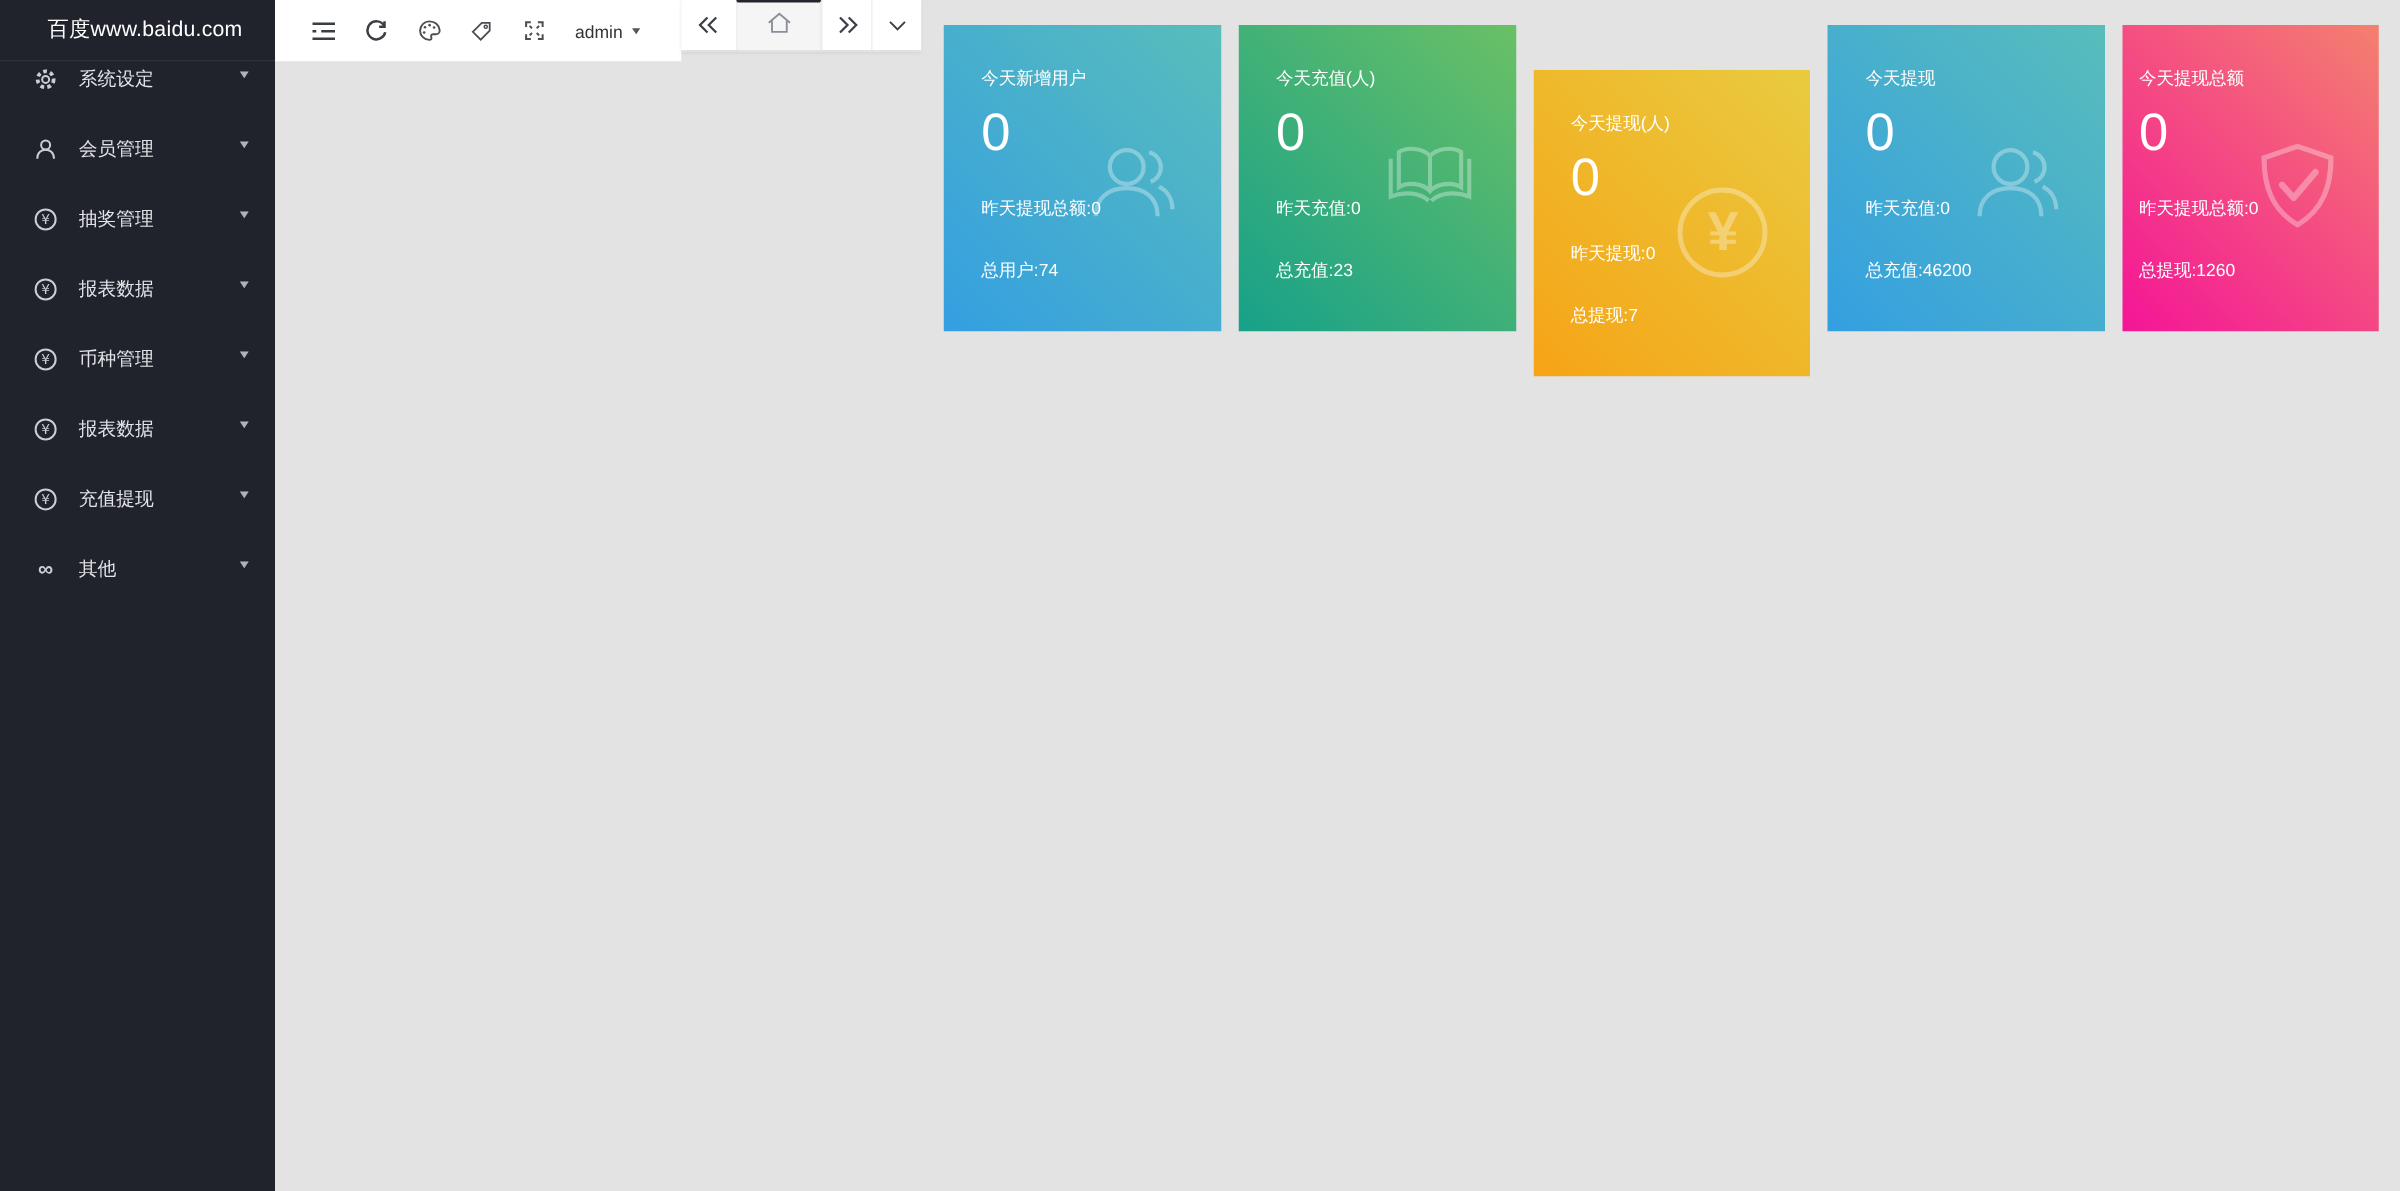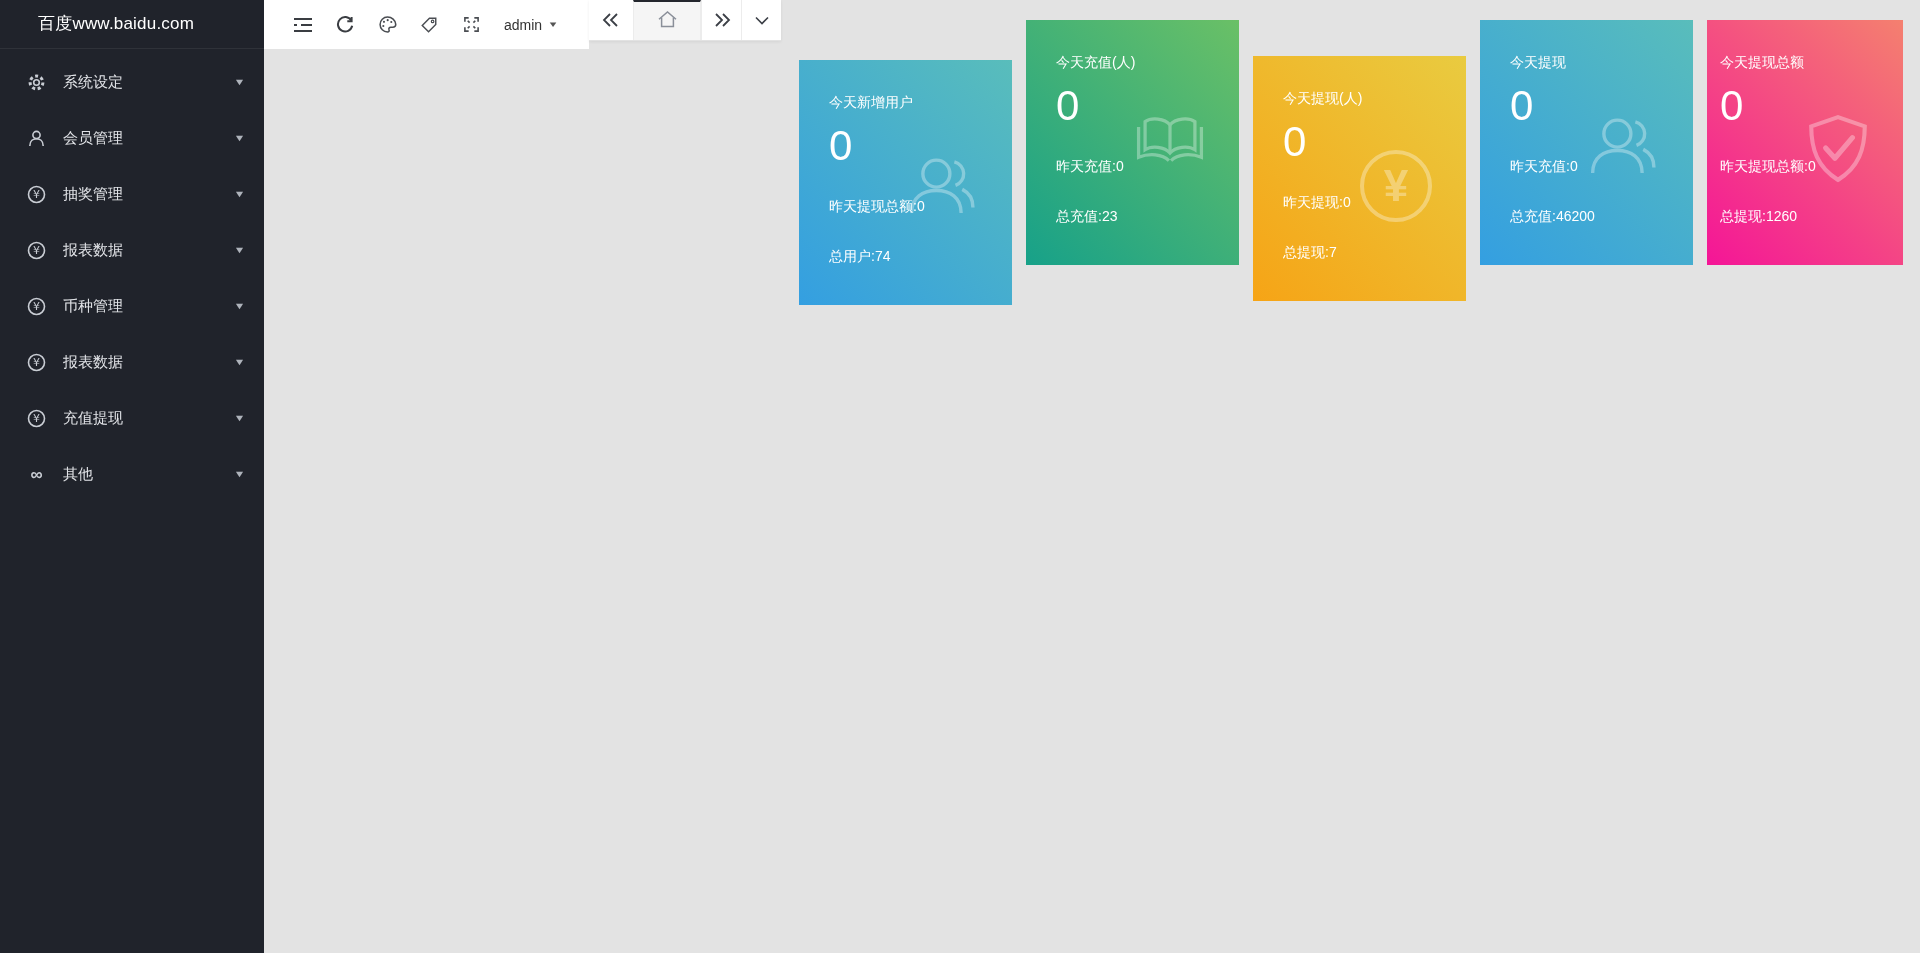--- a/index.html
+++ b/index.html
@@ -1,24 +1,24 @@
 <!DOCTYPE html>
 <html><head>
 <meta charset="utf-8">
 <style>
   * { margin:0; padding:0; box-sizing:border-box; }
   html,body { width:1920px; height:953px; overflow:hidden; }
   body { font-family:"Liberation Sans","DejaVu Sans",sans-serif; display:flex; background:#e3e3e3; }
 
   
-  .sidebar { width:264px; height:100%; background:#20232b; flex-shrink:0; display:flex; flex-direction:column; }
+  .sidebar { width:220px; height:100%; background:#20232b; flex-shrink:0; display:flex; flex-direction:column; }
   .logo { height:49px; line-height:48px; padding-left:38px; font-size:17px; color:#ffffff; letter-spacing:.2px;
           border-bottom:1px solid rgba(255,255,255,.07); white-space:nowrap; }
   .nav { padding-top:5px; }
-  .nav-item { height:56px; display:flex; align-items:center; padding:0 20px 0 27px; cursor:pointer; color:#e2e4e8; }
+  .nav-item { height:56px; display:flex; align-items:flex-start; padding:0 20px 0 27px; cursor:pointer; color:#e2e4e8; }
   .nav-ico { width:19px; height:19px; margin-right:17px; display:flex; align-items:center; justify-content:center; flex-shrink:0; }
   .nav-ico svg { display:block; }
   .nav-ico .inf { font-size:17px; font-weight:bold; color:#c9cdd4; line-height:1; }
   .nav-label { flex:1; font-size:15px; }
   .nav-caret { font-size:9px; color:#aeb3bb; transform:scaleX(1.35); }
 
   
   .main { flex:1; display:flex; flex-direction:row; height:100%; min-width:0; }
 
   .topbar { height:49px; background:#ffffff; display:flex; align-items:center; padding:0 10px 0 18px; }
@@ -231,21 +231,21 @@
         <svg width="14" height="9" viewBox="0 0 14 9">
             <path d="M1 1.5 L7 7.5 L13 1.5" fill="none" stroke="#3b3f46" stroke-width="1.6"></path>
           </svg>
       </div>
     </div>
   </div>
 
   <div class="content">
     <div class="cards">
 
-      <div class="card" style="background: linear-gradient(45deg, rgb(52, 159, 225), rgb(89, 189, 187)); margin-top: 40px;">
+      <div class="card" style="background: linear-gradient(45deg, rgb(52, 159, 225), rgb(89, 189, 187));">
         <div class="card-title">今天新增用户</div>
         <div class="card-value">0</div>
         <div class="card-line2">昨天提现总额:0</div>
         <div class="card-line3">总用户:74</div>
         <div class="card-bigicon">
           <svg width="72" height="64" viewBox="0 0 64 56">
               <g fill="none" stroke="#ffffff" stroke-width="3">
                 <circle cx="27" cy="17" r="12"></circle>
                 <path d="M5 52 c0,-14 10,-20 22,-20 c12,0 22,6 22,20"></path>
                 <path d="M43 6.5 a11 11 0 0 1 1 21"></path>

